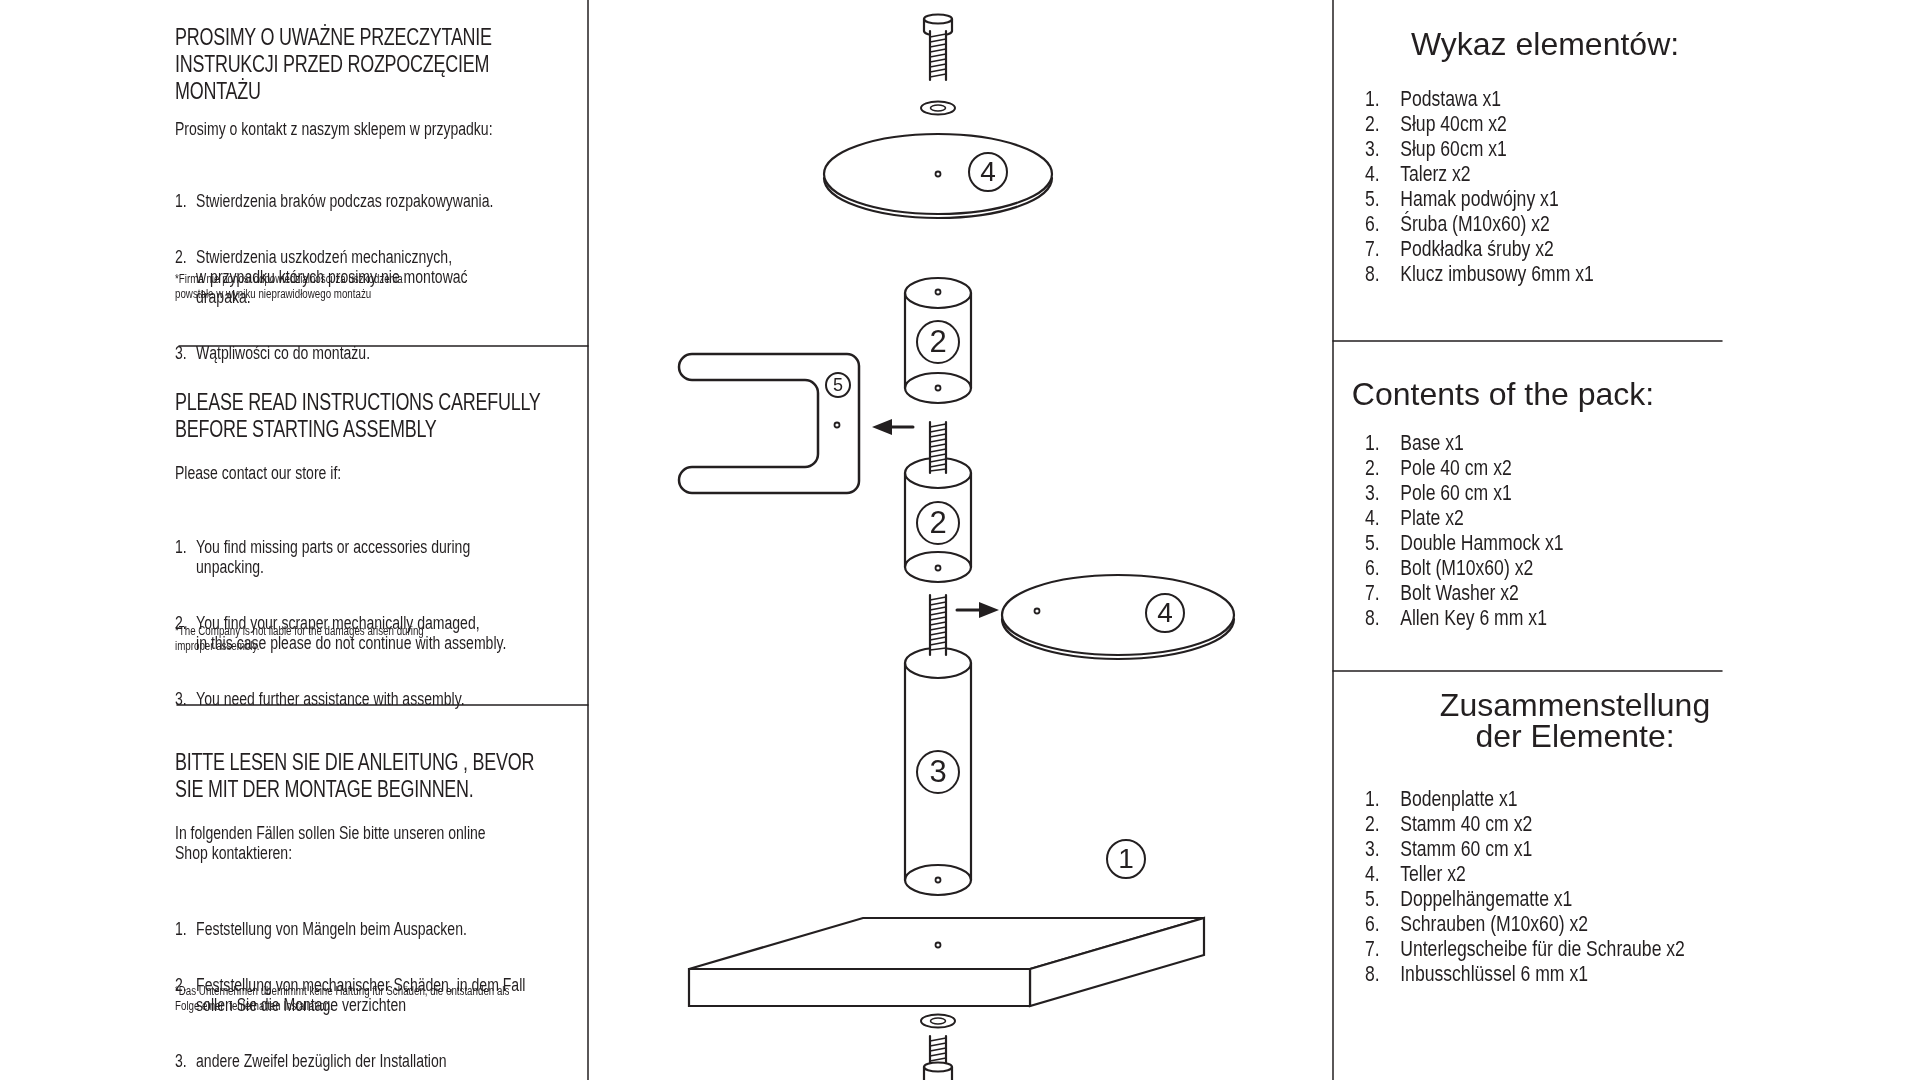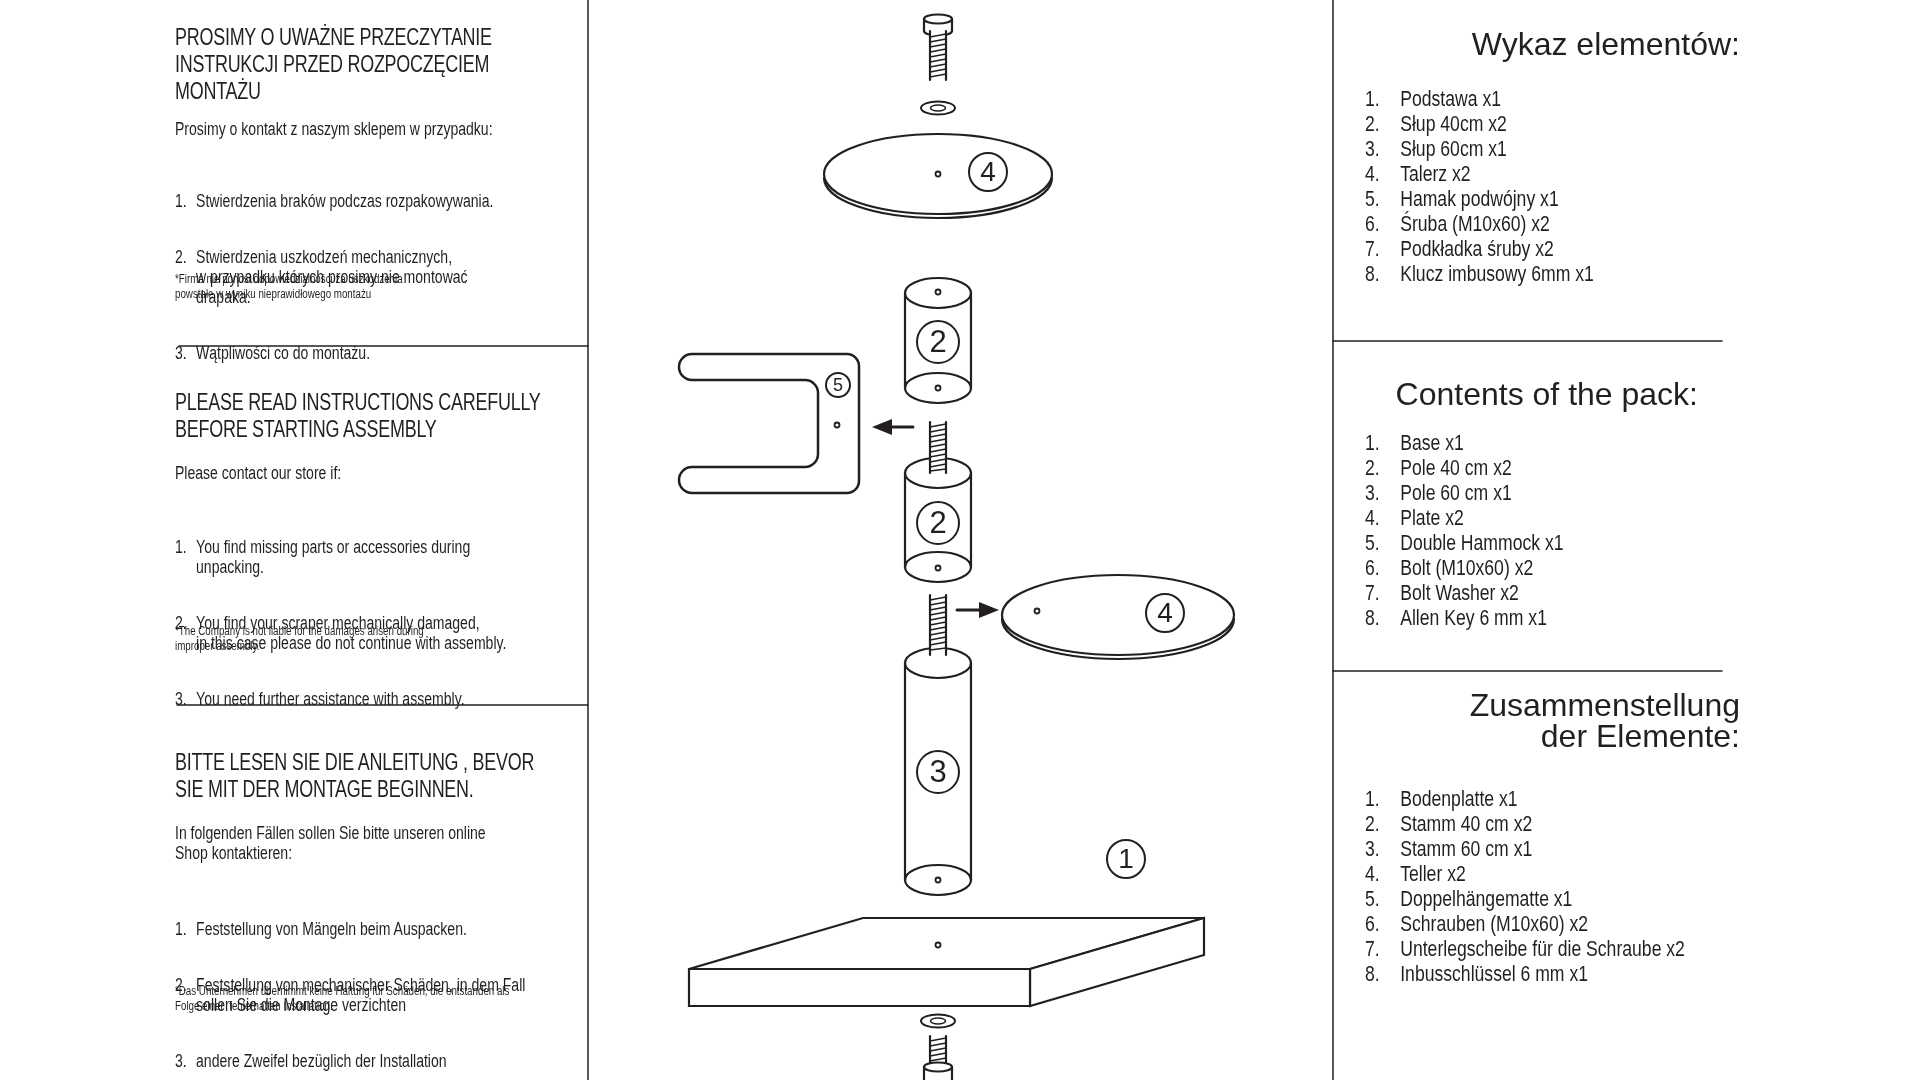--- a/index.html
+++ b/index.html
@@ -9,21 +9,21 @@
     font-family:"Liberation Sans", sans-serif;
   }
   svg.diagram{position:absolute;left:0;top:0;z-index:1;}
   .txt{position:absolute;z-index:2;transform:scaleX(0.78);transform-origin:0 0;white-space:pre-wrap;}
   .sec-title{font-size:23px;line-height:27px;letter-spacing:-0.3px;}
   .body-txt{font-size:18px;line-height:20px;}
   .note{font-size:12.5px;line-height:14.5px;}
   .orow{display:flex;font-size:18px;line-height:20px;}
   .onum{width:27px;flex:none;}
   .otext{white-space:pre-wrap;}
-  .rp-title{position:absolute;z-index:2;font-size:32px;line-height:36px;text-align:right;white-space:pre-line;}
+  .rp-title{position:absolute;z-index:2;font-size:32px;line-height:36px;text-align:center;white-space:pre-line;}
   .rp-list{position:absolute;z-index:2;transform:scaleX(0.8);transform-origin:0 0;width:440px;}
   .rp-row{display:flex;height:25px;font-size:22px;line-height:25px;}
   .rp-num{width:44px;flex:none;}
   .circle-label{
     position:absolute;z-index:3;box-sizing:border-box;
     border:2.5px solid #231f20;border-radius:50%;background:#fff;
     display:flex;align-items:center;justify-content:center;
   }
   .cl-44{width:44px;height:44px;font-size:31px;}
   .cl-40{width:40px;height:40px;font-size:28px;}
@@ -281,21 +281,21 @@
   <div class="rp-row">
       <span class="rp-num">7.</span>
       <span>Bolt Washer x2</span>
     </div>
   <div class="rp-row">
       <span class="rp-num">8.</span>
       <span>Allen Key 6 mm x1</span>
     </div>
 </div>
 
-<div class="rp-title" style="left:1350px;top:690px;width:390px;line-height:31px;">Zusammenstellung
+<div class="rp-title" style="left:1380px;top:690px;width:390px;line-height:31px;">Zusammenstellung
 der Elemente:</div>
 <div class="rp-list" style="left:1365px;top:786px;">
   <div class="rp-row">
       <span class="rp-num">1.</span>
       <span>Bodenplatte x1</span>
     </div>
   <div class="rp-row">
       <span class="rp-num">2.</span>
       <span>Stamm 40 cm x2</span>
     </div>

